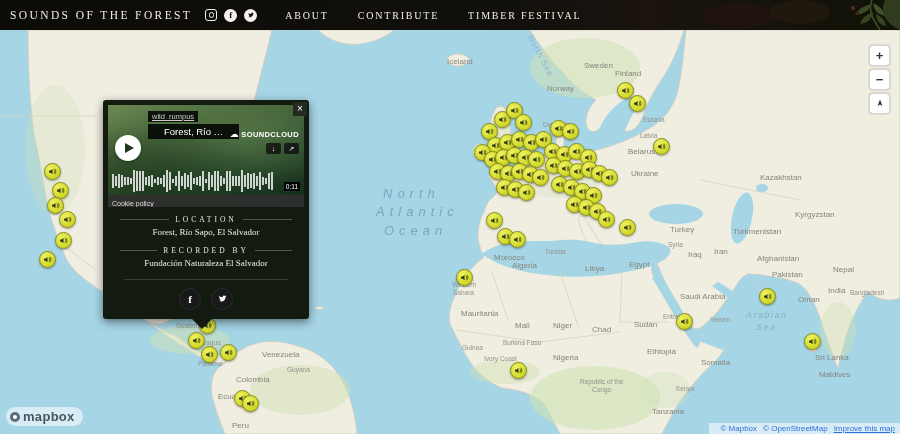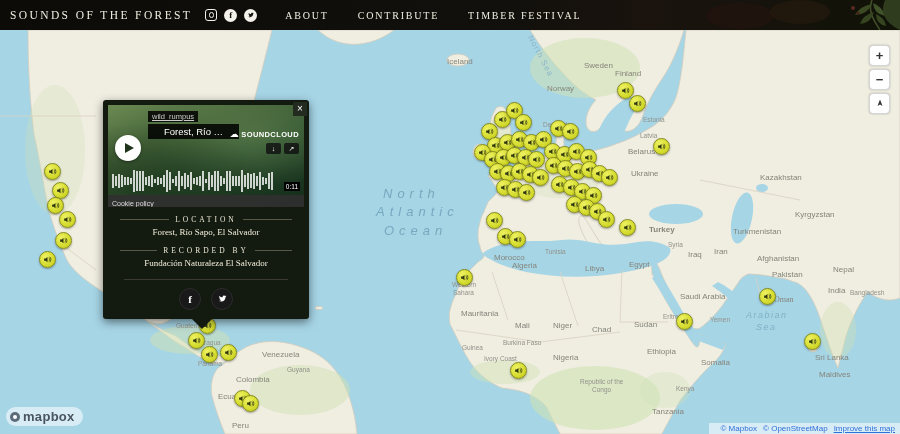--- a/index.html
+++ b/index.html
@@ -153,30 +153,30 @@
         <div class="lbl c" style="left: 615px; top: 39px;">Finland</div>
         <div class="lbl c" style="left: 547px; top: 54px;">Norway</div>
         <div class="lbl cs" style="left: 543px; top: 91px;">Denmark</div>
         <div class="lbl cs" style="left: 643px; top: 86px;">Estonia</div>
         <div class="lbl cs" style="left: 640px; top: 102px;">Latvia</div>
         <div class="lbl c" style="left: 628px; top: 117px;">Belarus</div>
         <div class="lbl c" style="left: 631px; top: 139px;">Ukraine</div>
         <div class="lbl c" style="left: 760px; top: 143px;">Kazakhstan</div>
         <div class="lbl c" style="left: 795px; top: 180px;">Kyrgyzstan</div>
         <div class="lbl c" style="left: 733px; top: 197px;">Turkmenistan</div>
-        <div class="lbl c" style="left: 649px; top: 195px; font-weight: bold;">Turkey</div>
+        <div class="lbl c" style="left: 670px; top: 195px;">Turkey</div>
         <div class="lbl cs" style="left: 668px; top: 211px;">Syria</div>
         <div class="lbl c" style="left: 688px; top: 220px;">Iraq</div>
         <div class="lbl c" style="left: 714px; top: 217px;">Iran</div>
         <div class="lbl c" style="left: 757px; top: 224px;">Afghanistan</div>
         <div class="lbl c" style="left: 772px; top: 240px;">Pakistan</div>
         <div class="lbl c" style="left: 833px; top: 235px;">Nepal</div>
         <div class="lbl c" style="left: 828px; top: 256px;">India</div>
         <div class="lbl cs" style="left: 850px; top: 259px;">Bangladesh</div>
-        <div class="lbl c" style="left: 774px; top: 265px; font-family: Liberation Serif, serif;">Oman</div>
+        <div class="lbl c" style="left: 798px; top: 265px;">Oman</div>
         <div class="lbl c" style="left: 680px; top: 262px;">Saudi Arabia</div>
         <div class="lbl cs" style="left: 710px; top: 286px;">Yemen</div>
         <div class="lbl c" style="left: 629px; top: 230px;">Egypt</div>
         <div class="lbl c" style="left: 585px; top: 234px;">Libya</div>
         <div class="lbl c" style="left: 512px; top: 231px;">Algeria</div>
         <div class="lbl c" style="left: 515px; top: 291px;">Mali</div>
         <div class="lbl c" style="left: 553px; top: 291px;">Niger</div>
         <div class="lbl c" style="left: 592px; top: 295px;">Chad</div>
         <div class="lbl c" style="left: 634px; top: 290px;">Sudan</div>
         <div class="lbl cs" style="left: 663px; top: 283px;">Eritrea</div>

